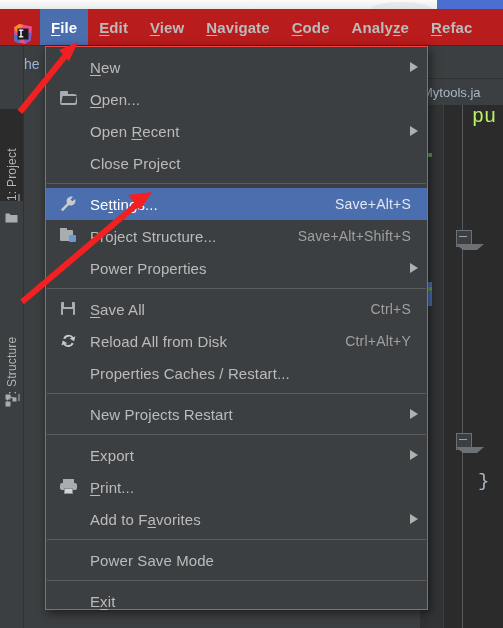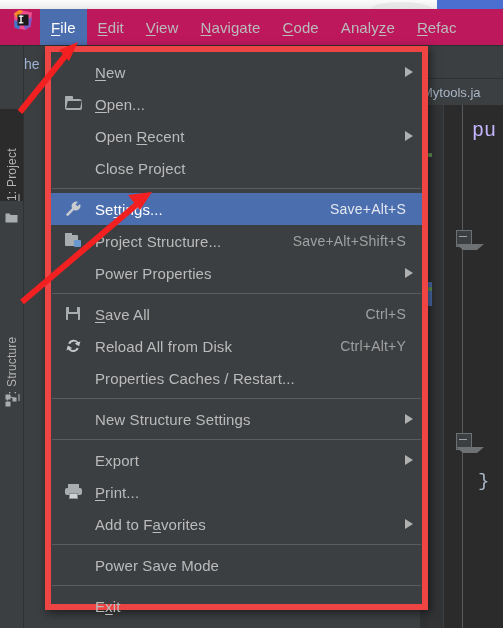--- a/index.html
+++ b/index.html
@@ -20,22 +20,22 @@
     position:absolute;right:0;top:0;width:66px;height:9px;background:#4a6fd0;
   }
   .titlestrip .tsarc{
     position:absolute;right:72px;top:2px;width:60px;height:14px;
     border-radius:50%;background:#dcdcdd;opacity:.55;
   }
 
   
   .menubar{
     position:absolute;left:0;top:9px;width:503px;height:36px;
-    background:#be185d;border-bottom:1px solid #2f3133;
-    display:flex;align-items:flex-start;
+    background:#b91c1c;border-bottom:1px solid #2f3133;
+    display:flex;align-items:flex-end;font-weight:bold;
   }
   .ij-logo{
     width:22px;height:22px;margin-left:12px;margin-right:6px;position:relative;flex:none;
   }
   .menubar .mb{
     height:36px;display:flex;align-items:center;
     padding:0 11px;color:#bbbbbb;font-size:15px;white-space:nowrap;
     letter-spacing:.1px;
   }
   .menubar .mb.active{background:#4b6eaf;color:#ffffff;}
@@ -77,21 +77,21 @@
   .tabname{color:#a9b7c6;font-size:13px;margin-left:2px;white-space:nowrap;}
   .editorbg{
     position:absolute;left:0;top:60px;width:83px;height:523px;background:#2b2b2b;
   }
   .gutter{
     position:absolute;left:0;top:60px;width:23px;height:523px;background:#313335;
     border-right:1px solid #3c3f41;
   }
   .foldline{position:absolute;left:42px;top:60px;width:1px;height:523px;background:#585b5d;}
   .codekw{
-    position:absolute;left:52px;top:74px;color:#c4b5fd;font-size:20px;
+    position:absolute;left:52px;top:60px;color:#bef264;font-size:20px;
     font-family:"Liberation Mono", monospace;white-space:nowrap;
   }
   .codebrace{
     position:absolute;left:58px;top:425px;color:#a9b7c6;font-size:19px;
     font-family:"Liberation Mono", monospace;
   }
   .foldmark{
     position:absolute;left:36px;width:14px;height:15px;
     border:1px solid #6e7173;background:#3c3f41;
   }
@@ -103,21 +103,21 @@
     border-left:7px solid transparent;border-right:7px solid transparent;
     border-top:6px solid #6e7173;
   }
   .gutterdot{position:absolute;left:8px;width:4px;height:4px;background:#629755;border-radius:1px;}
   .bluemark{position:absolute;left:0;top:177px;width:12px;height:24px;background:#4b6eaf;}
   .scrollcell{position:absolute;left:0;width:8px;height:1px;background:#2f3133;}
 
   
   .popup{
     position:absolute;left:45px;top:46px;width:383px;height:564px;
-    background:#3c3f41;border:6px solid #ef4444;
+    background:#3c3f41;border:1px solid #ef4444;
     box-shadow:2px 3px 9px rgba(0,0,0,.55);
     box-sizing:border-box;
     padding:4px 0 4px 0;
   }
   .mi{
     position:relative;height:32px;display:flex;align-items:center;
     color:#bbbbbb;font-size:15px;cursor:default;box-sizing:border-box;
   }
   .mi.sel{background:#4b6eaf;color:#ffffff;}
   .mi .icowrap{
@@ -373,21 +373,21 @@
       <div class="icowrap"></div>
       <div class="lbl">Properties Caches / Restart...</div>
       <div class="arrow"></div>
     </div>
 
     <div class="sep"></div>
 
 
     <div class="mi">
       <div class="icowrap"></div>
-      <div class="lbl">New Structure Settings</div>
+      <div class="lbl">New Projects Restart</div>
       <div class="arrow">
           <i></i>
         </div>
     </div>
 
     <div class="sep"></div>
 
     <div class="mi">
       <div class="icowrap"></div>
       <div class="lbl">Export</div>

